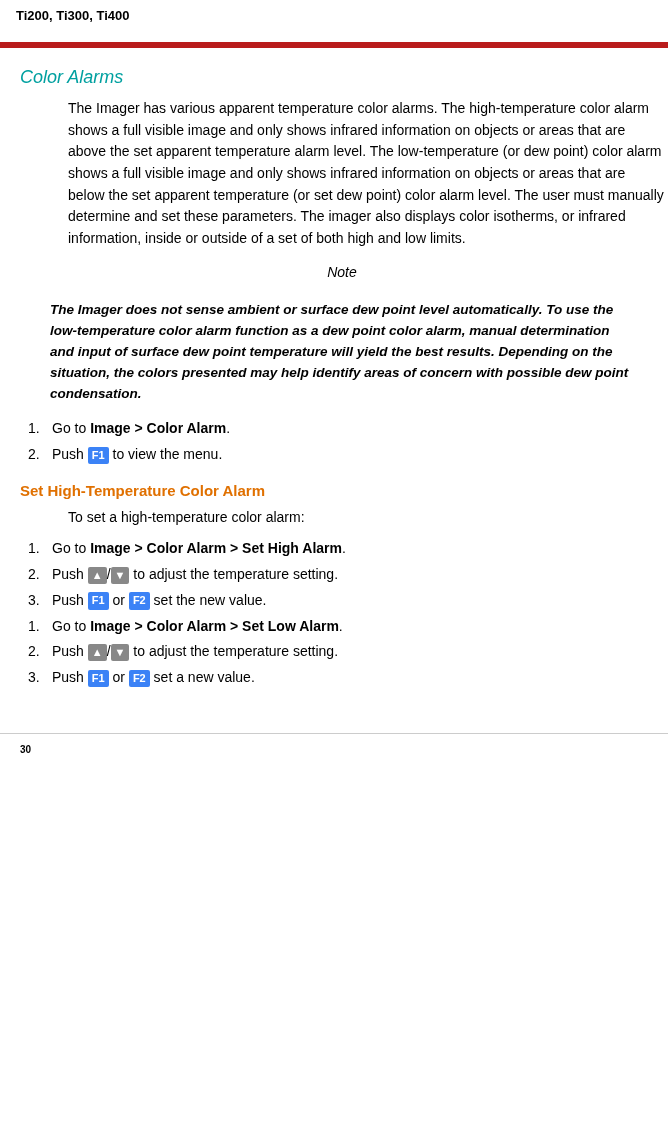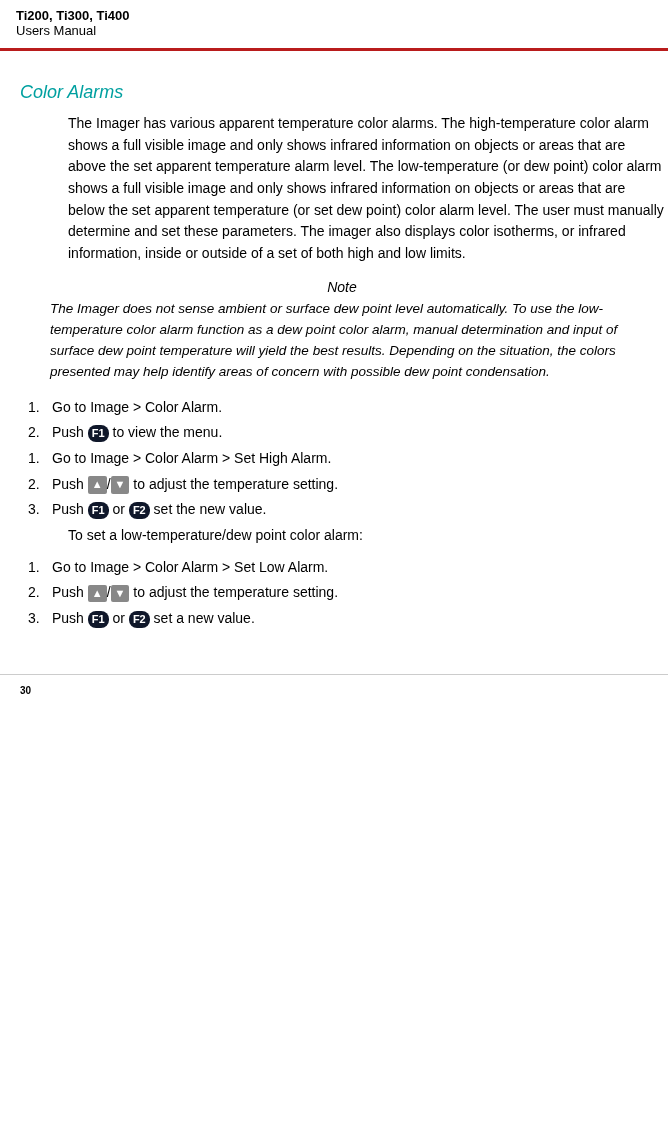--- a/index.html
+++ b/index.html
@@ -8,23 +8,23 @@
       min-height: 1129px;
       font-family: Arial, sans-serif;
       font-size: 14px;
       color: #000;
       background: #fff;
       padding: 0;
     }
 
     
     .header {
-      padding: 8px 16px 10px 16px;
-      border-bottom: 3px solid #b91c1c;
-      margin-bottom: 15px;
+      padding: 8px 16px 19px 16px;
+      border-bottom: 6px solid #b91c1c;
+      margin-bottom: 3px;
     }
     .header-title {
       font-size: 13px;
       font-weight: bold;
       color: #000;
     }
     .header-subtitle {
       font-size: 13px;
       color: #000;
     }
@@ -60,28 +60,29 @@
     }
 
     
     .note-block {
       margin: 14px 30px 14px 30px;
     }
     .note-title {
       text-align: center;
       font-style: italic;
       font-size: 14px;
-      margin-bottom: 4px;
+      margin-bottom: 20px;
       font-weight: normal;
     }
     .note-text {
       font-style: italic;
       font-size: 13.5px;
       line-height: 1.55;
       color: #000;
+      font-weight: bold;
     }
 
     
     .numbered-list {
       margin: 4px 0 4px 0;
       padding: 0;
       list-style: none;
     }
     .numbered-list li {
       display: flex;
@@ -93,31 +94,31 @@
     .list-num {
       min-width: 32px;
       font-size: 14px;
       padding-left: 8px;
     }
     .list-content {
       flex: 1;
     }
 
     
-    .bold { font-weight: normal; }
+    .bold { font-weight: bold; }
 
     
     .key-badge {
       display: inline-block;
-      background: #0f172a;
+      background: #3b82f6;
       color: #fff;
       font-size: 11px;
       font-weight: bold;
       padding: 1px 4px;
-      border-radius: 8px;
+      border-radius: 2px;
       font-family: Arial, sans-serif;
       vertical-align: middle;
       line-height: 1.4;
     }
 
     
     .arrow-badge {
       display: inline-block;
       background: #888;
       color: #fff;
@@ -138,21 +139,20 @@
       color: #000;
       border-top: 1px solid #ccc;
       margin-top: 20px;
     }
   </style>
 </head>
 <body>
 
 <div class="header">
   <div class="header-title">Ti200, Ti300, Ti400</div>
-  <div class="header-subtitle">Users Manual</div>
 </div>
 
 <div class="content">
 
   <div class="section-heading">Color Alarms</div>
 
   <p class="body-text">The Imager has various apparent temperature color alarms. The high-temperature color alarm shows a full visible image and only shows infrared information on objects or areas that are above the set apparent temperature alarm level. The low-temperature (or dew point) color alarm shows a full visible image and only shows infrared information on objects or areas that are below the set apparent temperature (or set dew point) color alarm level. The user must manually determine and set these parameters. The imager also displays color isotherms, or infrared information, inside or outside of a set of both high and low limits.</p>
 
   <div class="note-block">
     <div class="note-title">Note</div>
@@ -168,20 +168,22 @@
       </span>
     </li>
     <li>
       <span class="list-num">2.</span>
       <span class="list-content">
         Push <span class="key-badge">F1</span> to view the menu.
       </span>
     </li>
   </ol>
 
+  <div class="sub-heading">Set High-Temperature Color Alarm</div>
+  <p class="body-text">To set a high-temperature color alarm:</p>
 
   <ol class="numbered-list">
     <li>
       <span class="list-num">1.</span>
       <span class="list-content">
         Go to <span class="bold">Image &gt; Color Alarm &gt; Set High Alarm</span>.
       </span>
     </li>
     <li>
       <span class="list-num">2.</span>
@@ -190,21 +192,20 @@
       </span>
     </li>
     <li>
       <span class="list-num">3.</span>
       <span class="list-content">
         Push <span class="key-badge">F1</span> or <span class="key-badge">F2</span> set the new value.
       </span>
     </li>
   </ol>
 
-  <p class="body-text">To set a low-temperature/dew point color alarm:</p>
 
   <ol class="numbered-list">
     <li>
       <span class="list-num">1.</span>
       <span class="list-content">
         Go to <span class="bold">Image &gt; Color Alarm &gt; Set Low Alarm</span>.
       </span>
     </li>
     <li>
       <span class="list-num">2.</span>

